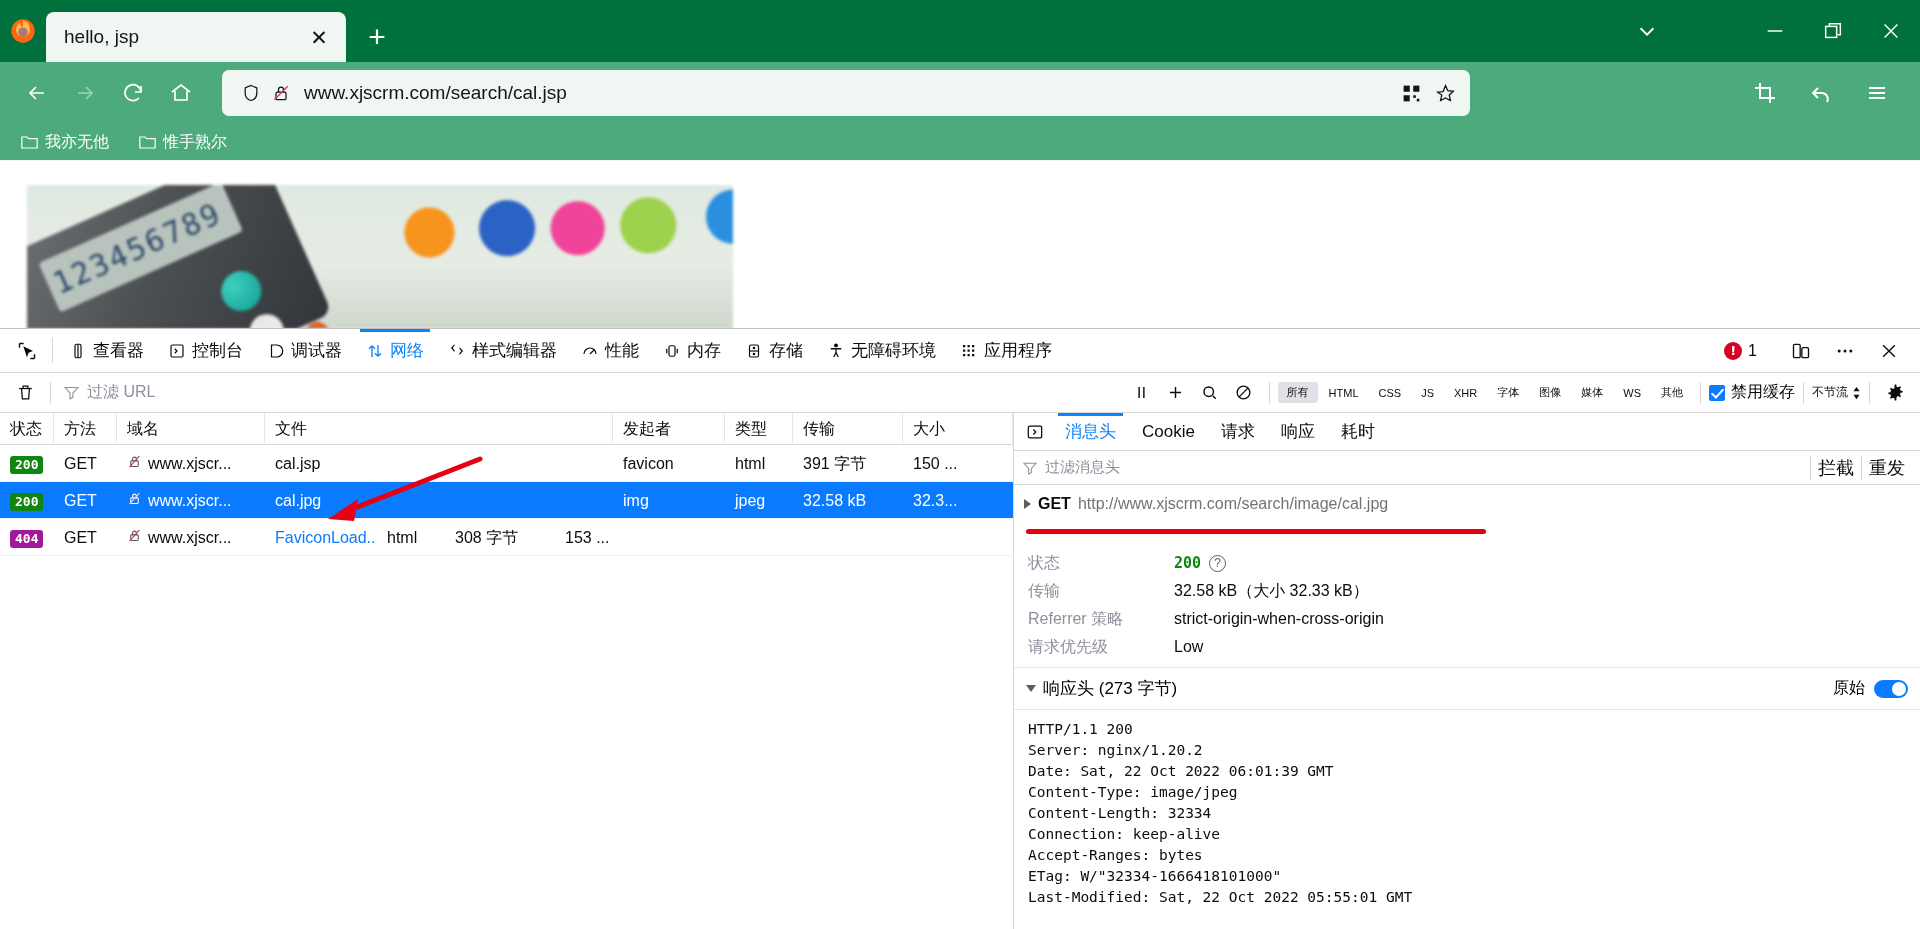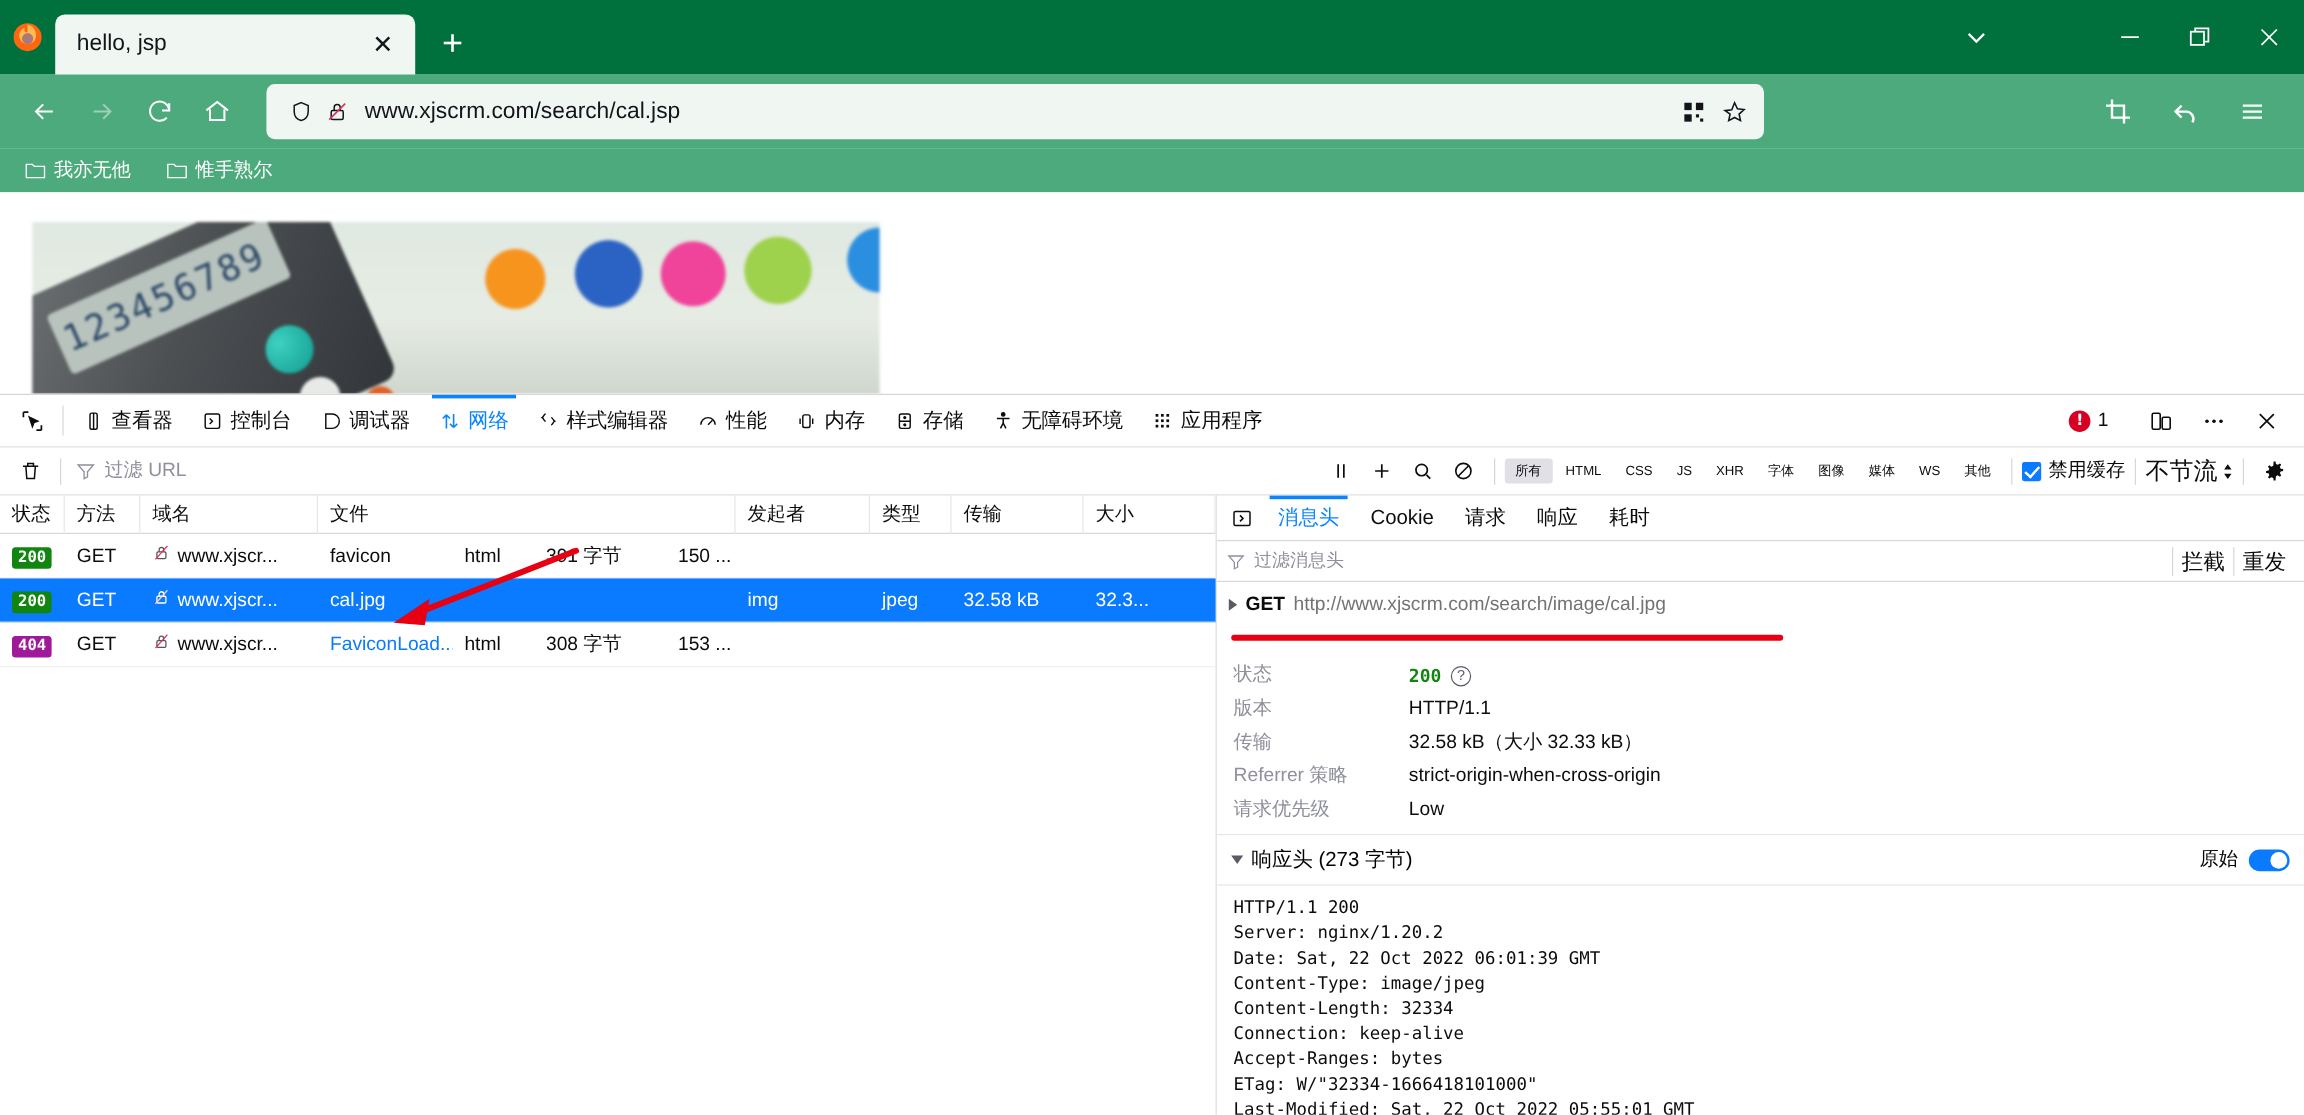--- a/index.html
+++ b/index.html
@@ -174,21 +174,21 @@
   }
   .type-pill.sel { background: #e0e0e6; }
   .chk-wrap { display: flex; align-items: center; gap: 6px; font-size: 16px; color: #0c0c0d; }
   .chk {
     width: 16px; height: 16px; background: #0a7aff; border-radius: 2px; position: relative;
   }
   .chk::after {
     content: ""; position: absolute; left: 5px; top: 1px; width: 5px; height: 10px;
     border: solid #fff; border-width: 0 2px 2px 0; transform: rotate(42deg);
   }
-  .throttle { display: flex; align-items: center; gap: 4px; font-size: 20px; color: #0c0c0d; }
+  .throttle { display: flex; align-items: center; gap: 4px; font-size: 12px; color: #0c0c0d; }
 
   
   .dt-body { display: flex; height: 579px; }
   .net-list { width: 1014px; border-right: 1px solid #d7d7d7; display: flex; flex-direction: column; }
   .net-head {
     display: flex; height: 32px; align-items: center; border-bottom: 1px solid #d7d7d7;
     font-size: 16px; color: #0c0c0d; background: #fff;
   }
   .net-head > div { padding-left: 10px; border-right: 1px solid #e6e6e6; height: 32px; line-height: 32px; overflow: hidden;}
   .net-row {
@@ -644,20 +644,21 @@
         <div class="c-domain">
           <span class="lock-bad">
             <svg viewBox="0 0 24 24" fill="none" stroke="#555" stroke-width="1.7">
                 <rect x="6" y="11" width="12" height="9" rx="1.5"></rect>
                 <path d="M9 11V8a3 3 0 0 1 6 0v3"></path>
                 <path d="M4 21L20 3" stroke="#e0305a" stroke-width="1.8"></path>
               </svg>
           </span>
           <span>www.xjscr...</span>
         </div>
+        <div class="c-file">cal.jsp</div>
         <div class="c-init">favicon</div>
         <div class="c-type">html</div>
         <div class="c-trans">391 字节</div>
         <div class="c-size">150 ...</div>
       </div>
 
       <div class="net-row selected">
         <div class="c-status">
           <span class="badge ok">200</span>
         </div>
@@ -741,24 +742,20 @@
 
       <div class="kv-table">
         <div class="kv-row">
           <div class="kv-k">状态</div>
           <div class="kv-v">
             <span class="status-ok">200</span>
             <span class="qmark">?</span>
           </div>
         </div>
         <div class="kv-row">
-          <div class="kv-k">版本</div>
-          <div class="kv-v">HTTP/1.1</div>
-        </div>
-        <div class="kv-row">
           <div class="kv-k">传输</div>
           <div class="kv-v">32.58 kB（大小 32.33 kB）</div>
         </div>
         <div class="kv-row">
           <div class="kv-k">Referrer 策略</div>
           <div class="kv-v">strict-origin-when-cross-origin</div>
         </div>
         <div class="kv-row">
           <div class="kv-k">请求优先级</div>
           <div class="kv-v">Low</div>

